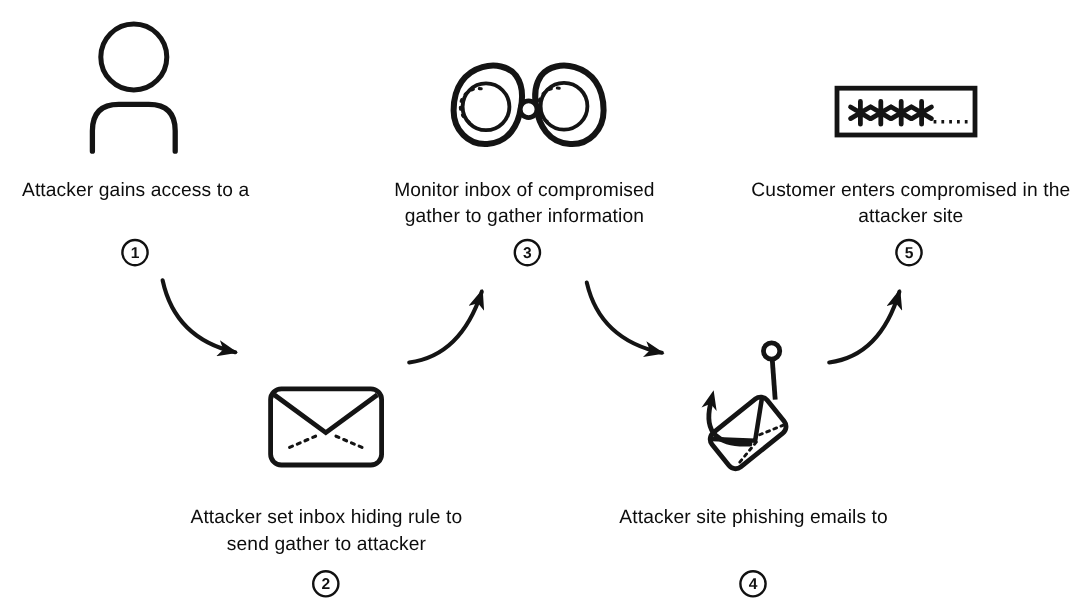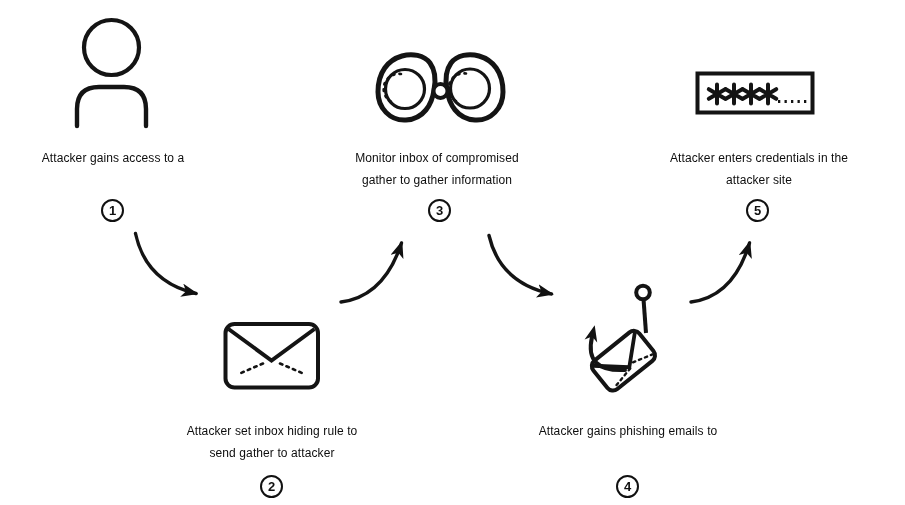--- a/index.html
+++ b/index.html
@@ -12,21 +12,21 @@
     overflow: hidden;
   }
   #icons {
     position: absolute;
     left: 0; top: 0;
   }
   .caption {
     position: absolute;
     transform: translateX(-50%);
     text-align: center;
-    font-size: 12px;
+    font-size: 16px;
     line-height: 21.5px;
     color: #0d0d0d;
     letter-spacing: 0.1px;
   }
   .cap-line { white-space: nowrap; }
   .badge {
     position: absolute;
     width: 19px;
     height: 19px;
     border: 2.6px solid #111;
@@ -107,29 +107,29 @@
   </svg>
 
   <div class="caption" style="left:113px; top:148px">
     <div class="cap-line">Attacker gains access to a</div>
   </div>
   <div class="caption" style="left:437px; top:148px">
     <div class="cap-line">Monitor inbox of compromised</div>
     <div class="cap-line">gather to gather information</div>
   </div>
   <div class="caption" style="left:759px; top:148px">
-    <div class="cap-line">Attacker enters credentials in the</div>
+    <div class="cap-line">Customer enters compromised in the</div>
     <div class="cap-line">attacker site</div>
   </div>
   <div class="caption" style="left:272px; top:421px">
     <div class="cap-line">Attacker set inbox hiding rule to</div>
     <div class="cap-line">send gather to attacker</div>
   </div>
   <div class="caption" style="left:628px; top:421px">
-    <div class="cap-line">Attacker gains phishing emails to</div>
+    <div class="cap-line">Attacker site phishing emails to</div>
   </div>
 
   <div class="badge" style="left:101px; top:199px">1</div>
   <div class="badge" style="left:428px; top:199px">3</div>
   <div class="badge" style="left:746px; top:199px">5</div>
   <div class="badge" style="left:260px; top:475px">2</div>
   <div class="badge" style="left:616px; top:475px">4</div>
 
 </div>
 

